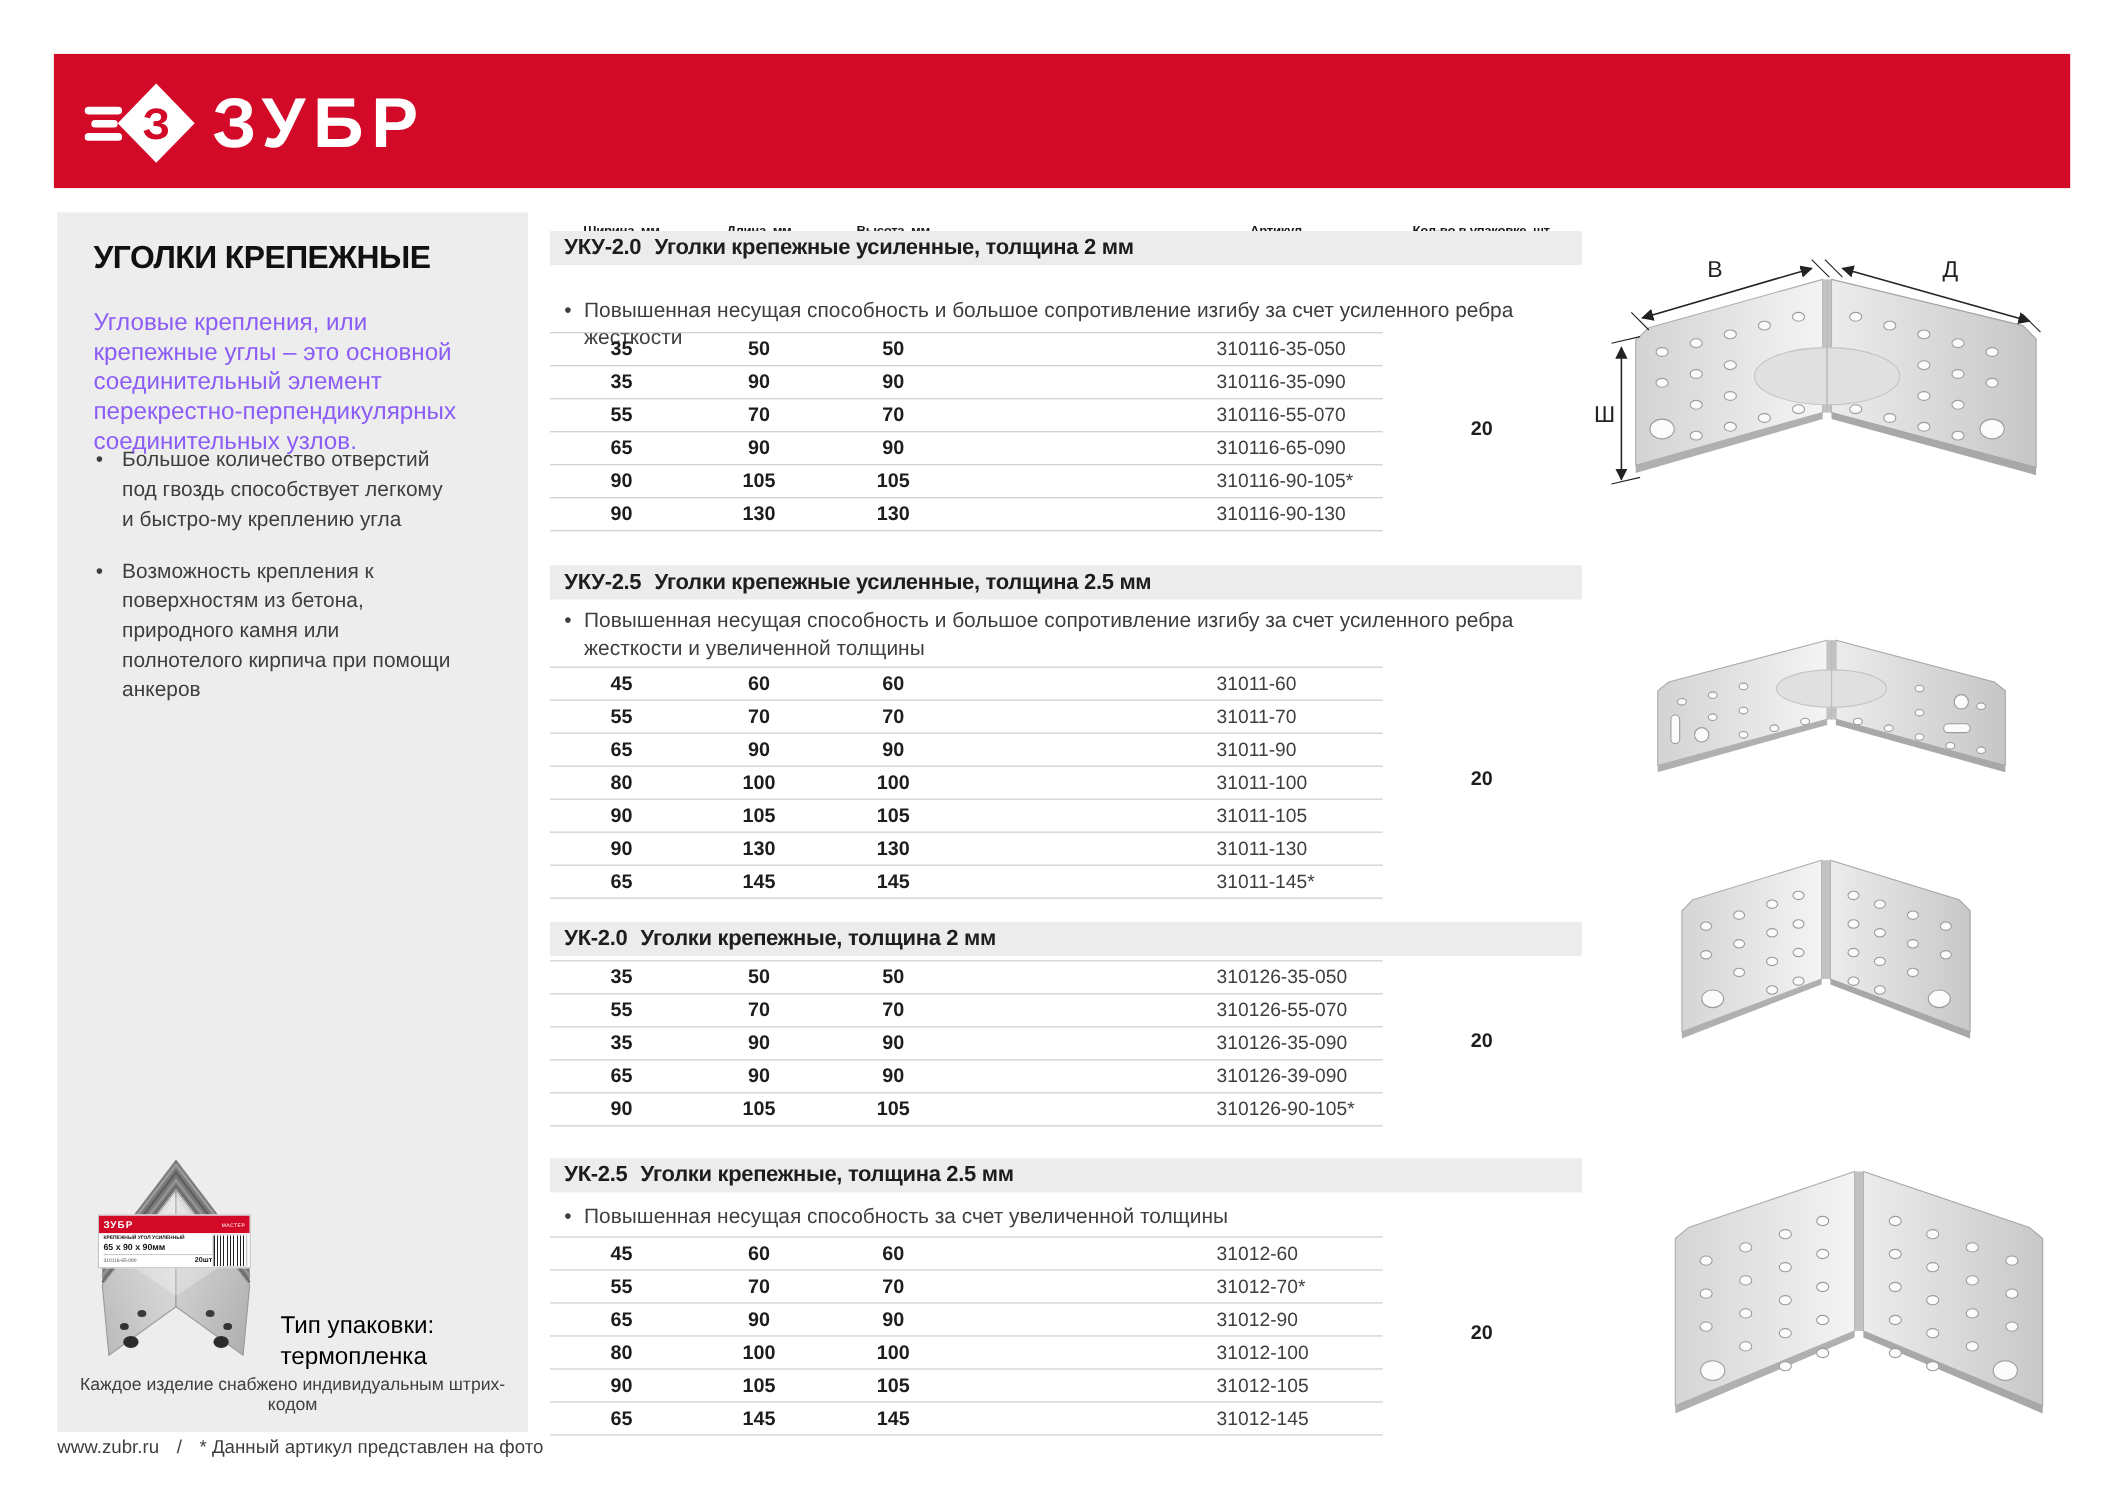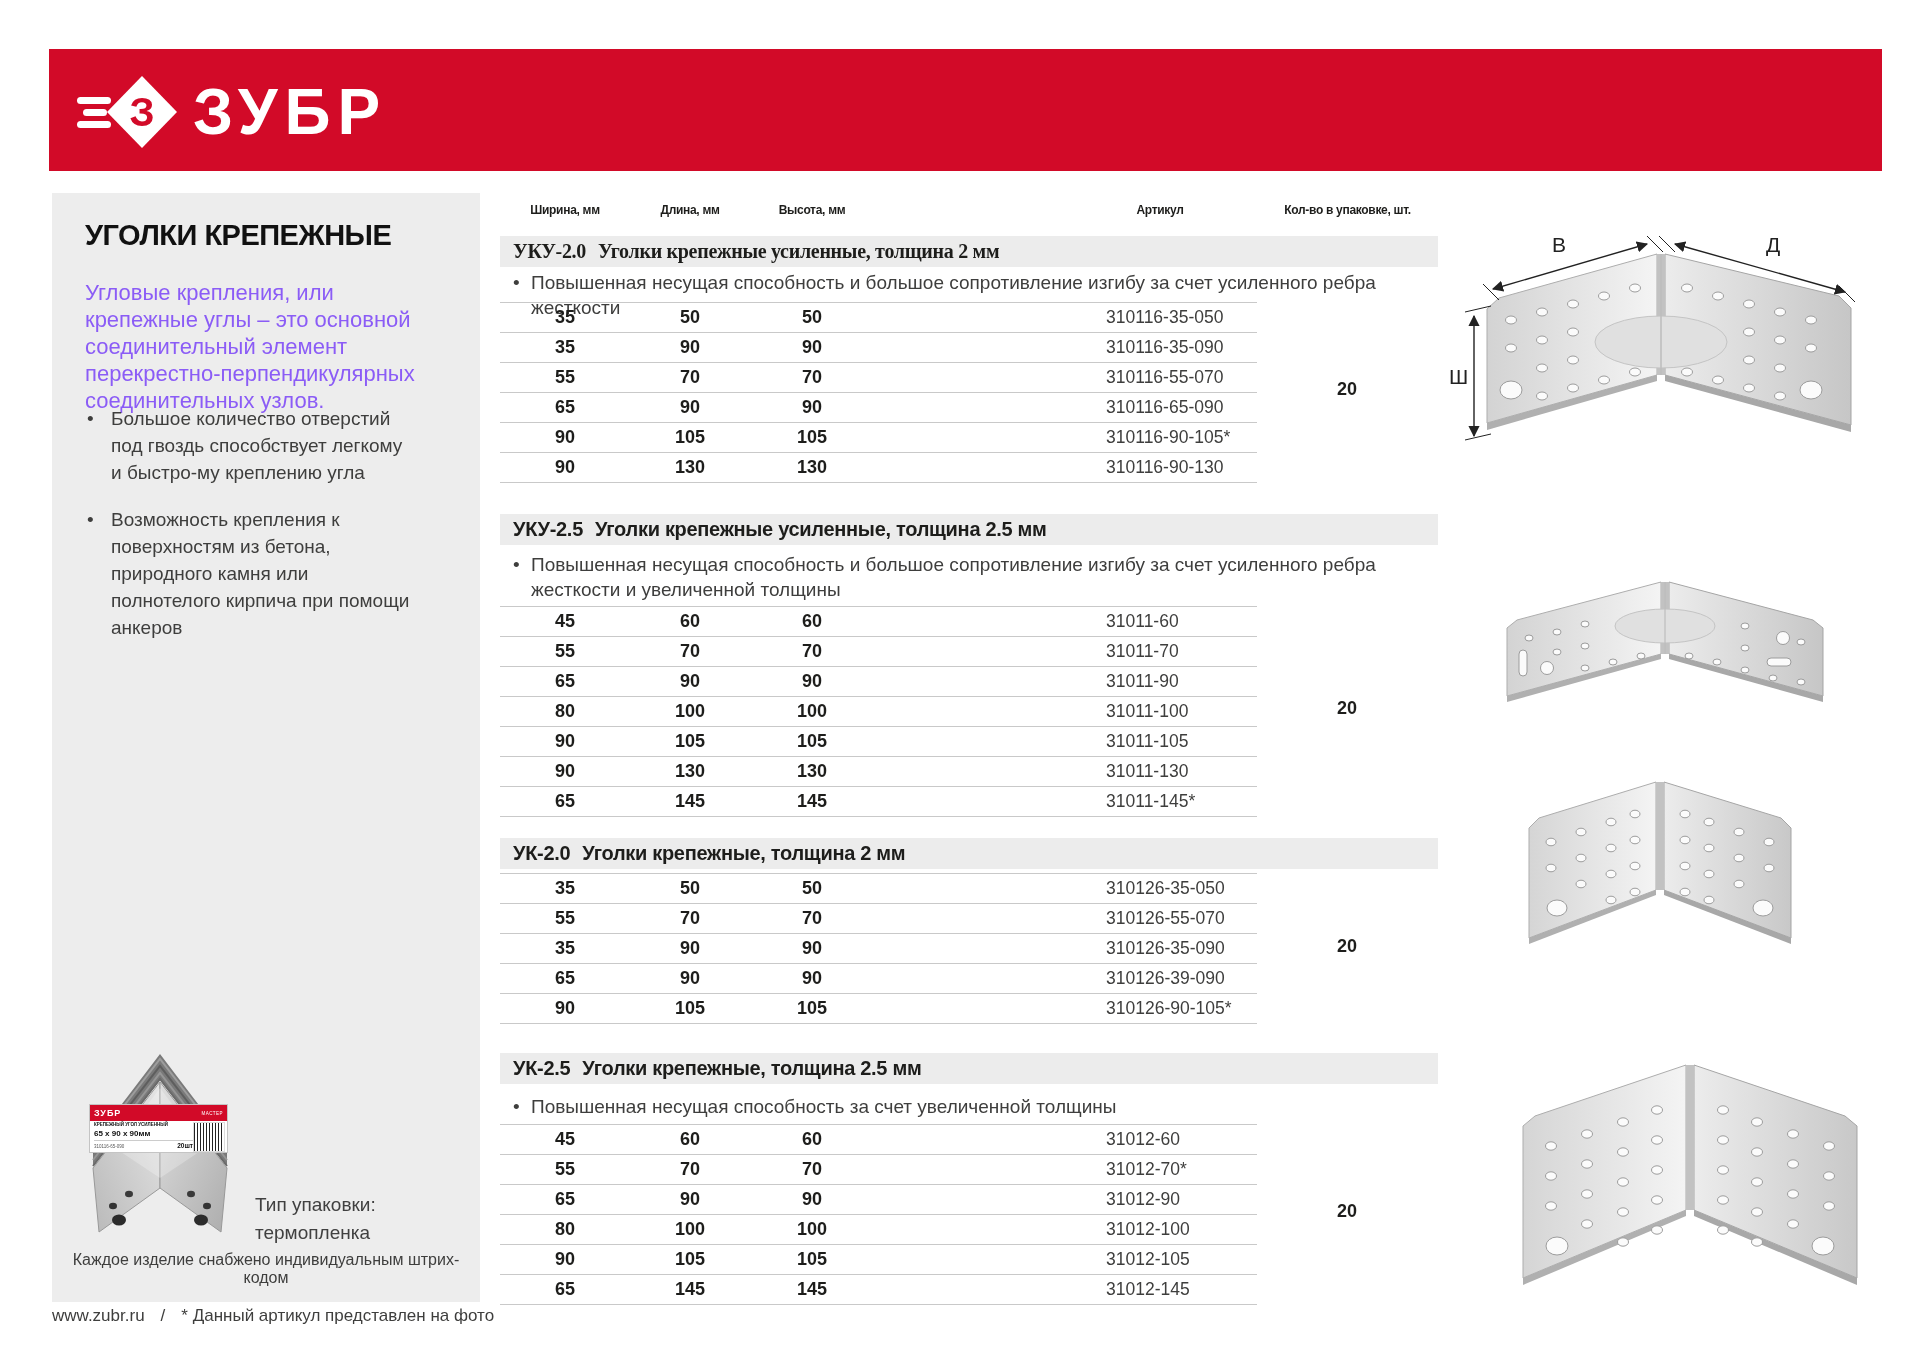--- a/index.html
+++ b/index.html
@@ -29,21 +29,21 @@
   .plabel-series{color:#fff;font-size:4.5px;margin-left:auto;letter-spacing:0.5px;}
   .plabel-body{display:flex;height:33px;}
   .plabel-left{flex:1;padding:1px 0 0 4px;}
   .plabel-name{font-size:4.5px;font-weight:bold;line-height:6px;color:#111;}
   .plabel-size{font-size:8px;font-weight:bold;color:#111;margin-top:1px;}
   .plabel-row{display:flex;align-items:baseline;border-top:1px solid #ccc;margin-top:2px;padding-top:1px;}
   .plabel-article{font-size:4.5px;color:#555;}
   .plabel-qty{font-size:6.5px;font-weight:bold;margin-left:auto;color:#111;}
   .plabel-barcode{width:30px;margin:1px 2px 2px 0;background:repeating-linear-gradient(90deg,#222 0 1px,#fff 1px 3px);border:1px solid #ddd;}
 
-  .pack-type{position:absolute;left:203px;top:998px;font-size:19px;line-height:28px;color:#404040;}
+  .pack-type{position:absolute;left:203px;top:998px;font-size:22px;line-height:28px;color:#000000;}
   .sb-barcode-note{position:absolute;left:0;top:1058px;width:100%;text-align:center;font-size:16px;color:#3e3e3d;margin:0;}
 
   
   .content{position:absolute;inset:0;}
   .col-head{position:absolute;top:200px;height:20px;line-height:20px;font-size:12px;font-weight:bold;color:#1d1d1b;text-align:center;letter-spacing:-0.3px;}
   .ch0{left:500px;width:130px;}
   .ch1{left:630px;width:120px;}
   .ch2{left:750px;width:124px;}
   .ch3{left:1080px;width:160px;}
   .ch4{left:1250px;width:195px;}
@@ -151,21 +151,21 @@
     <p class="sb-barcode-note">Каждое изделие снабжено индивидуальным штрих-кодом</p>
   </aside>
 
   <main class="content">
     <span class="col-head ch0">Ширина, мм</span>
     <span class="col-head ch1">Длина, мм</span>
     <span class="col-head ch2">Высота, мм</span>
     <span class="col-head ch3">Артикул</span>
     <span class="col-head ch4">Кол-во в упаковке, шт.</span>
     <div id="sections">
-        <div class="sec-bar" style="top: 236px; font-family: Liberation Serif, serif;"><span class="sec-code">УКУ-2.0</span><span>Уголки крепежные усиленные, толщина 2 мм</span></div>
+        <div class="sec-bar" style="top: 210px;"><span class="sec-code">УКУ-2.0</span><span>Уголки крепежные усиленные, толщина 2 мм</span></div>
         <div class="sec-bullet" style="top: 270px;">
           <span class="bmark">•</span>
           <span class="btext">Повышенная несущая способность и большое сопротивление изгибу за счет усиленного ребра жесткости</span>
         </div>
         <div class="rows" style="top: 302px;">
           <div class="row">
             <span class="cell c0">35</span>
             <span class="cell c1">50</span>
             <span class="cell c2">50</span>
             <span class="cell c3">310116-35-050</span>

